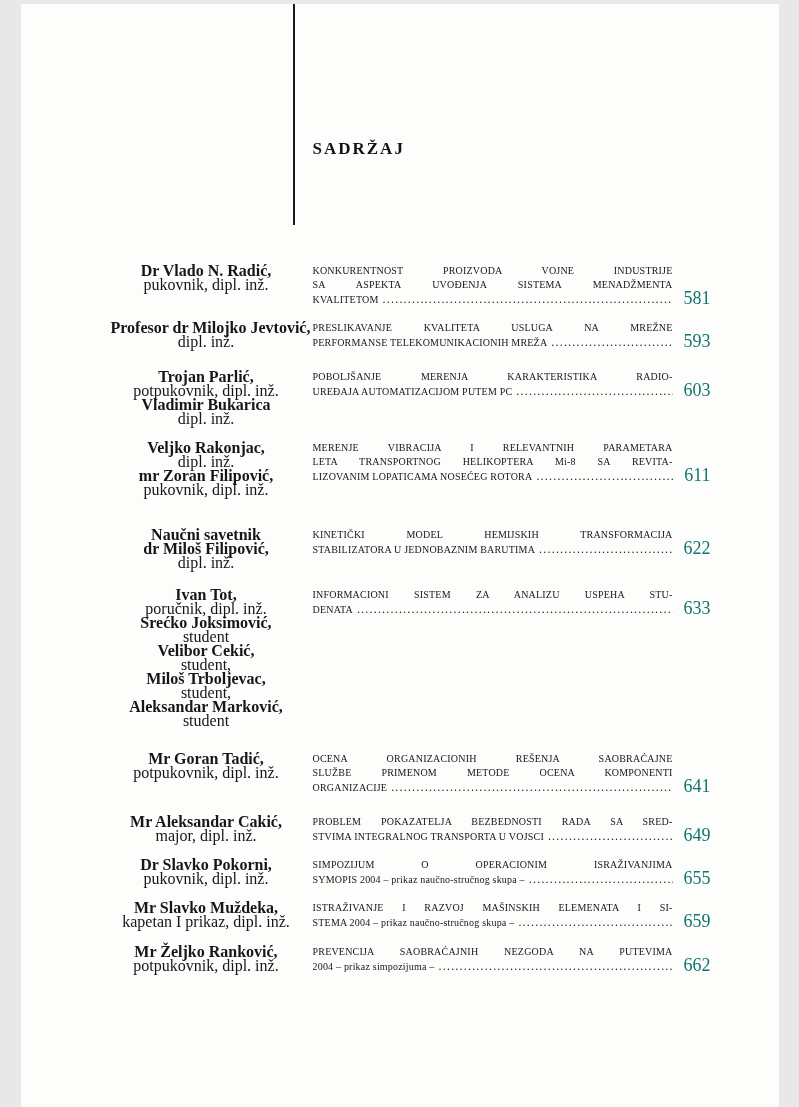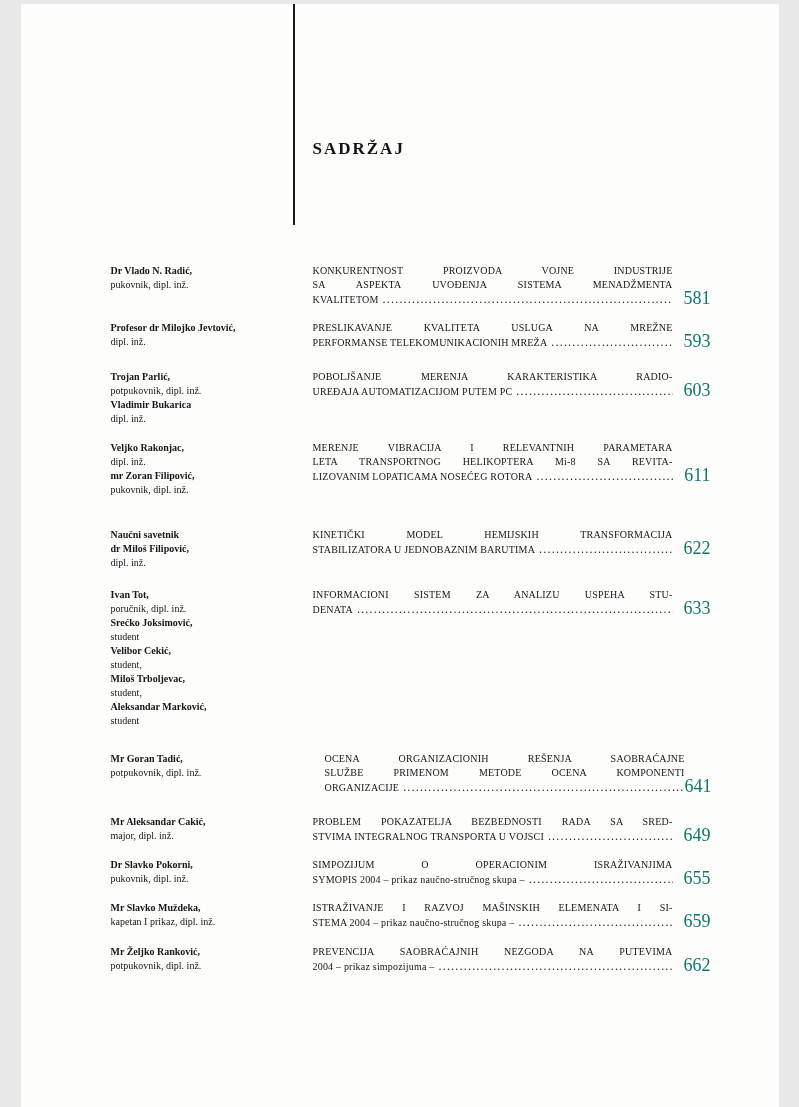--- a/index.html
+++ b/index.html
@@ -40,28 +40,28 @@
   .toc-entry {
     display: flex;
     align-items: flex-start;
     margin-top: 14px;
   }
   .toc-entry:first-child { margin-top: 0; }
   .toc-entry:nth-child(3)  { margin-top: 20px; }
   .toc-entry:nth-child(4)  { margin-top: 15px; }
   .toc-entry:nth-child(5)  { margin-top: 31px; }
   .toc-entry:nth-child(6)  { margin-top: 18px; }
-  .toc-entry:nth-child(7)  { margin-top: 24px; gap: 12px; }
+  .toc-entry:nth-child(7)  { margin-top: 24px; }
   .toc-entry:nth-child(8)  { margin-top: 20px; }
   .toc-entry:nth-child(11) { margin-top: 15px; }
   .authors {
     width: 191px;
     margin-right: 11px;
-    text-align: left;
-    font-size: 10px;
+    text-align: center;
+    font-size: 16px;
     line-height: 14px;
     flex: none;
   }
   .author-line { font-weight: bold; white-space: nowrap; }
   .author-line.role { font-weight: normal; }
   .title-group {
     flex: 1;
     display: flex;
     align-items: flex-end;
   }

